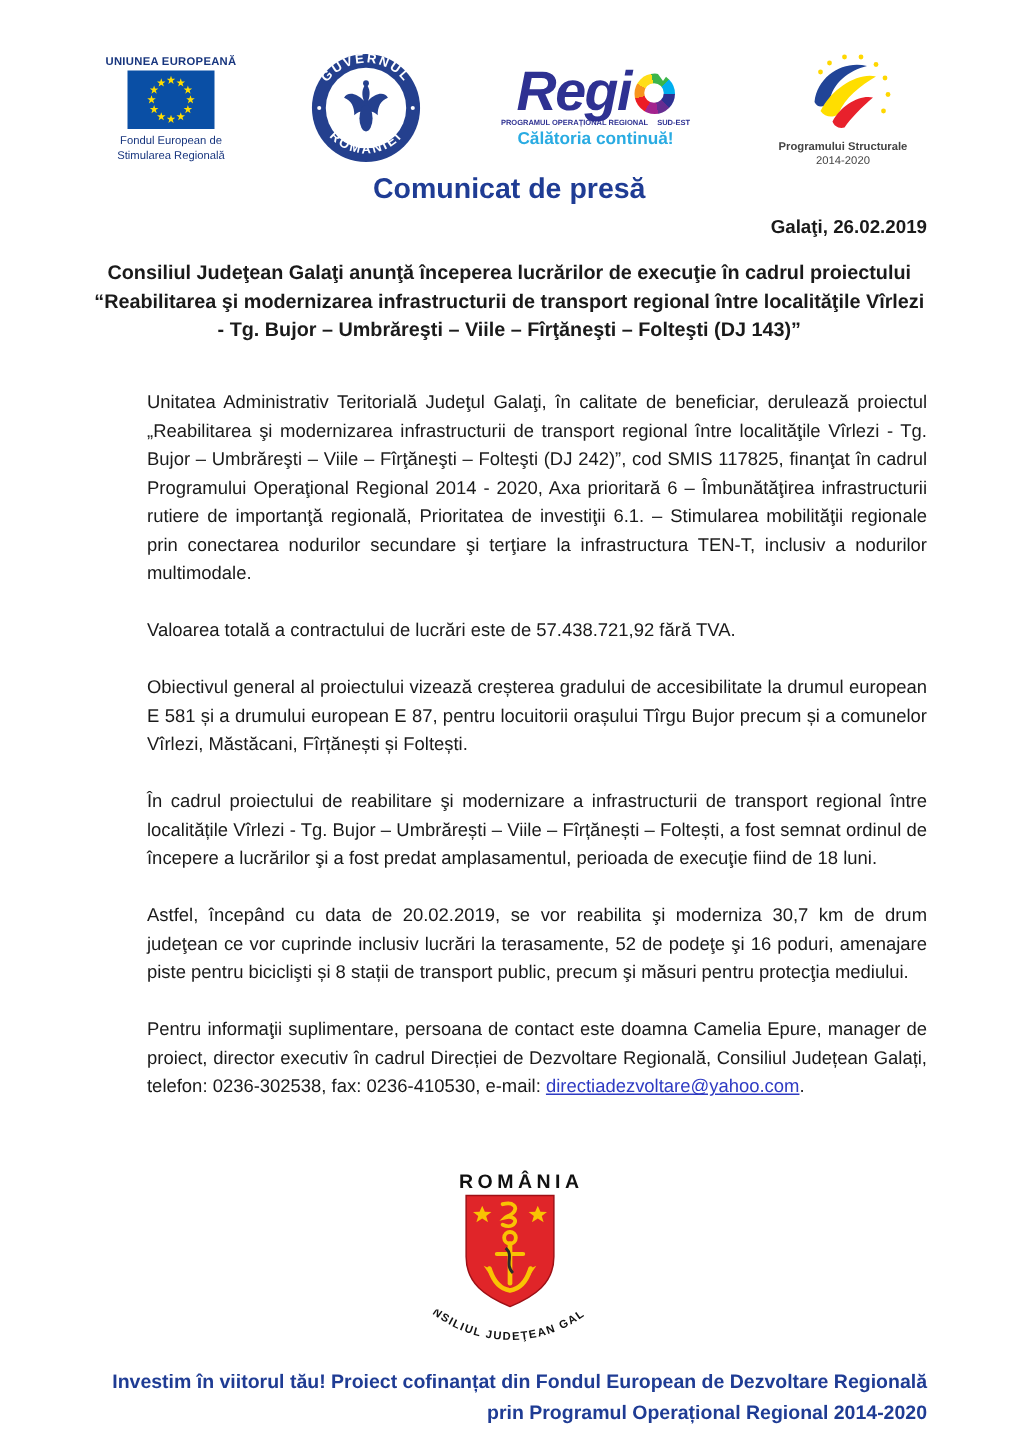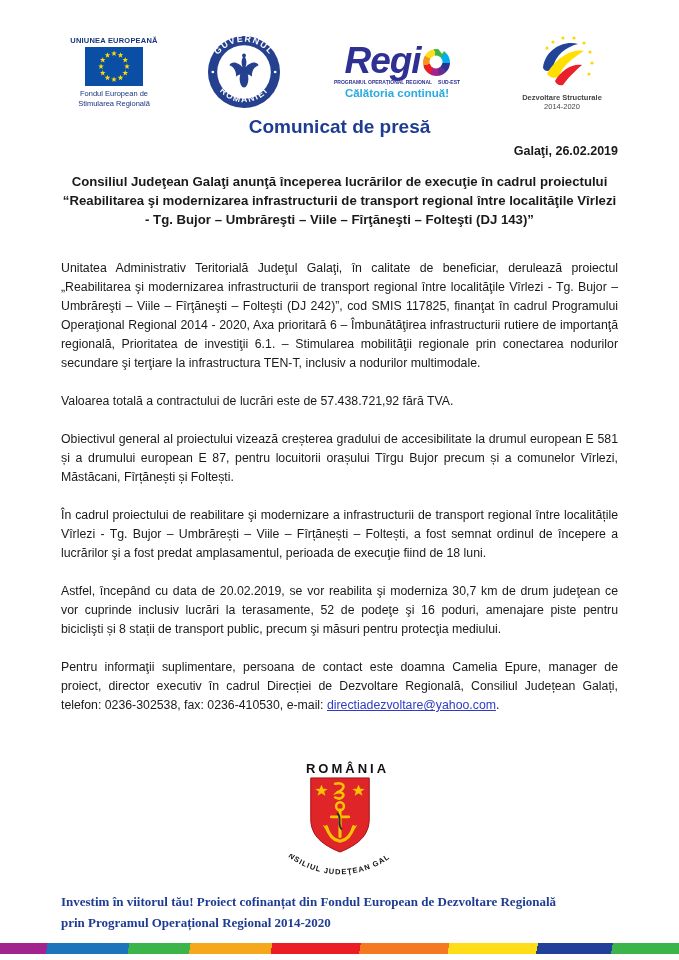--- a/index.html
+++ b/index.html
@@ -30,31 +30,31 @@
   .logo-is { width:112px; }
   .is-line1 { font-size:7.5px; font-weight:bold; color:#444; margin-top:1px; }
   .is-line2 { font-size:7.5px; font-weight:normal; color:#444; }
 
   
   .doc-title { text-align:center; color:var(--accent,#1F3C94); font-size:19px; font-weight:bold; margin-top:4px; }
   .dateline { text-align:right; font-size:12.5px; font-weight:600; margin-top:6px; }
   .headline { text-align:center; font-size:13.2px; font-weight:bold; line-height:1.45; margin:14px auto 0; max-width:566px; }
 
   
-  .body-text { margin-top:30px; font-size:12.3px; line-height:19px; text-align:justify; }
+  .body-text { margin-top:30px; font-size:12.3px; line-height:19px; text-align:justify;margin-left:37px; }
   .body-text p { margin-bottom:19px; }
   .email-link { color:var(--link,#2F3BC3); text-decoration:underline; }
 
   
   .crest { margin-top:46px; display:flex; flex-direction:column; align-items:center; }
   .crest-country { font-size:13px; font-weight:bold; letter-spacing:3px; color:#111;padding-left:16px; }
   .crest svg { display:block; }
 
   
-  .invest { text-align:left; color:var(--accent,#1F3C94); font-size:13px; font-weight:600; line-height:1.55; margin-top:12px;font-family:Liberation Serif, serif; }
+  .invest { text-align:right; color:var(--accent,#1F3C94); font-size:13px; font-weight:600; line-height:1.55; margin-top:12px; }
   .stripe { margin:10px 0 0 -61px; width:679px; height:11px;
     background:linear-gradient(100deg,
       var(--stripe_1,#A3238E) 0 7%,  var(--stripe_2,#1C75BC) 7% 19%,
       var(--stripe_3,#3BB54A) 19% 28%, var(--stripe_4,#F5A81C) 28% 40%,
       var(--stripe_5,#EC1C24) 40% 53%, var(--stripe_6,#F47920) 53% 66%,
       var(--stripe_7,#FFDE17) 66% 79%, var(--stripe_8,#21409A) 79% 90%,
       var(--stripe_9,#3BB54A) 90% 100%); }
 </style>
 </head>
 <body>
@@ -135,21 +135,21 @@
           <circle cx="57" cy="9" r="1.6"></circle>
             <circle cx="63" cy="18" r="1.6"></circle>
             <circle cx="65" cy="29" r="1.6"></circle>
           <circle cx="62" cy="40" r="1.6"></circle>
             <circle cx="20" cy="14" r="1.6"></circle>
         </g>
         <path d="M16,34 C18,16 36,6 51,10 C39,13 28,21 26,34 C22,38 18,38 16,34 Z" fill="#214497"></path>
         <path d="M20,40 C28,24 46,14 57,17 C47,23 36,31 32,42 C28,45 23,44 20,40 Z" fill="#FFDE00"></path>
         <path d="M28,47 C34,36 46,29 55,31 C48,37 40,45 36,51 C32,52 29,50 28,47 Z" fill="#E8212C"></path>
       </svg>
-      <div class="is-line1">Dezvoltare Structurale</div>
+      <div class="is-line1">Programului Structurale</div>
       <div class="is-line2">2014-2020</div>
     </div>
   </header>
 
   <h1 class="doc-title">Comunicat de presă</h1>
   <div class="dateline">Galaţi, 26.02.2019</div>
   <h2 class="headline">Consiliul Judeţean Galaţi anunţă începerea lucrărilor de execuţie în cadrul proiectului “Reabilitarea şi modernizarea infrastructurii de transport regional între localităţile Vîrlezi - Tg. Bujor – Umbrăreşti – Viile – Fîrţăneşti – Folteşti (DJ 143)”</h2>
 
   <section class="body-text">
     <p>Unitatea Administrativ Teritorială Judeţul Galaţi, în calitate de beneficiar, derulează proiectul „Reabilitarea şi modernizarea infrastructurii de transport regional între localităţile Vîrlezi - Tg. Bujor – Umbrăreşti – Viile – Fîrţăneşti – Folteşti (DJ 242)”, cod SMIS 117825, finanţat în cadrul Programului Operaţional Regional 2014 - 2020, Axa prioritară 6 – Îmbunătăţirea infrastructurii rutiere de importanţă regională, Prioritatea de investiţii 6.1. – Stimularea mobilităţii regionale prin conectarea nodurilor secundare şi terţiare la infrastructura TEN-T, inclusiv a nodurilor multimodale.</p>

